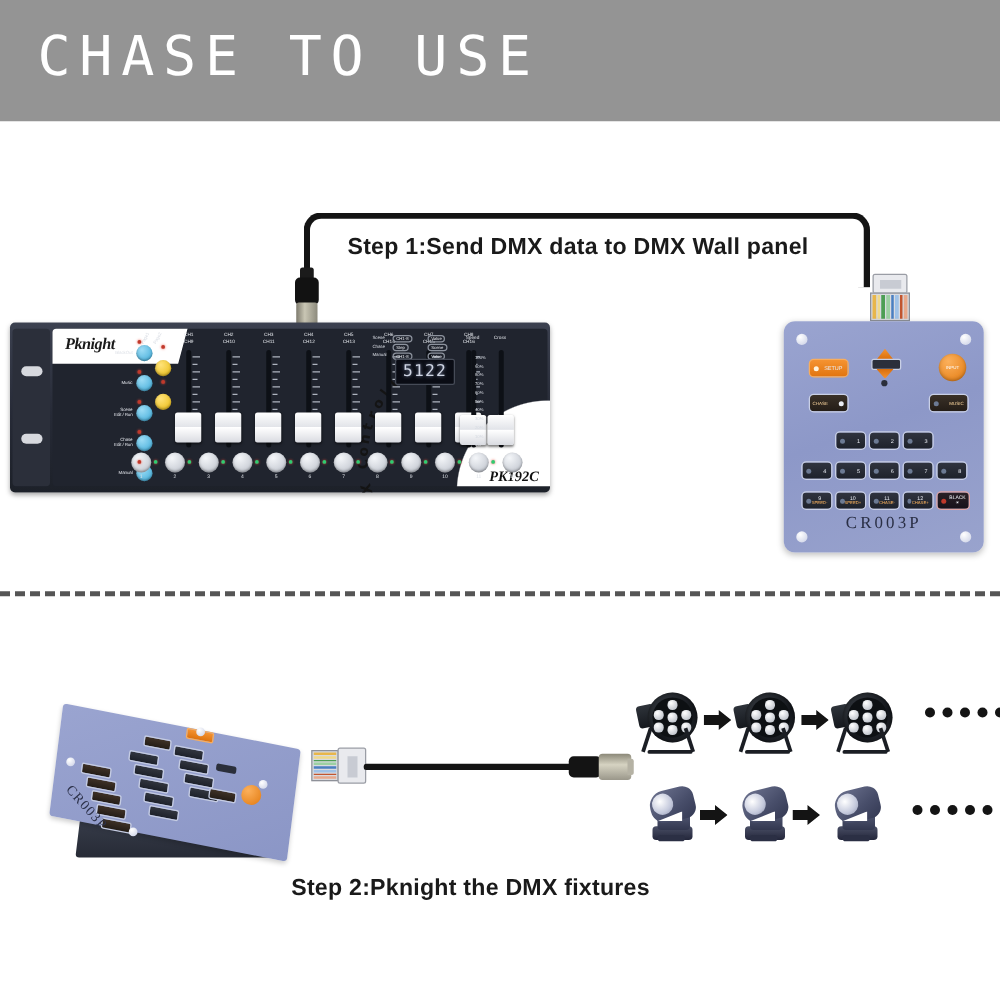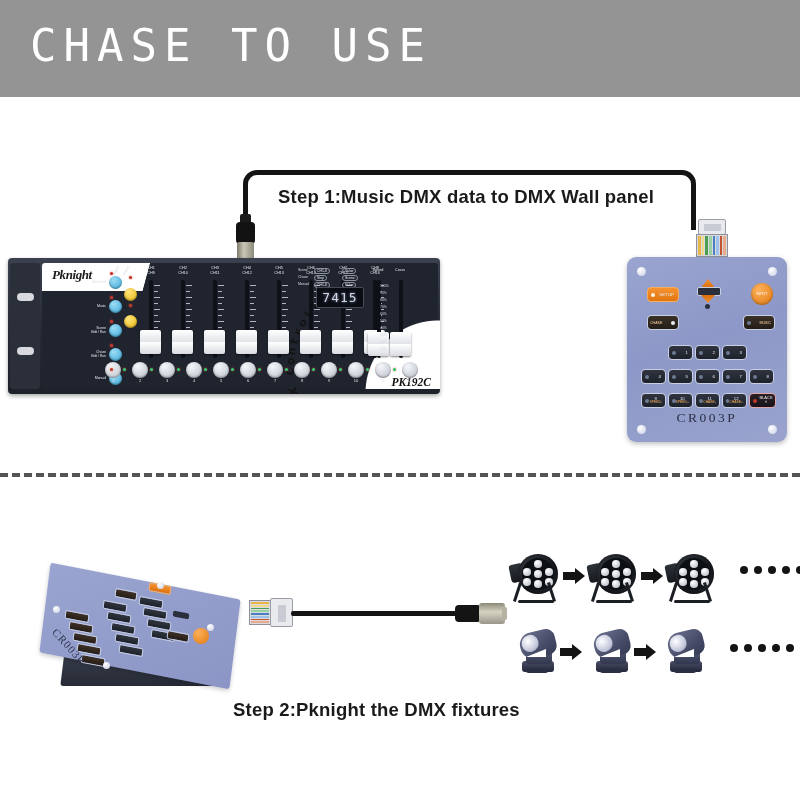--- a/index.html
+++ b/index.html
@@ -154,21 +154,21 @@
       <b style="background:#f0d98a"></b>
     <b style="background:#4c9e55"></b>
       <b style="background:#9bd0a2"></b>
     <b style="background:#4a7fc1"></b>
       <b style="background:#9fc2e8"></b>
     <b style="background:#c1552f"></b>
       <b style="background:#e8a98c"></b>
   </div>
 </div>
 
-<div class="step-text" id="step1-text">Step 1:Music DMX data to DMX Wall panel</div>
+<div class="step-text" id="step1-text">Step 1:Send DMX data to DMX Wall panel</div>
 
 <div class="controller">
   <div class="ear l">
     <div class="slot a"></div>
     <div class="slot b"></div>
   </div>
   <div class="ctrl-face"></div>
 
   <div class="logo-wedge"></div>
   <div class="logo-text">Pknight</div>
@@ -437,21 +437,21 @@
     </div>
 
 <div class="led" style="left: 102px; top: 14px;"></div>
     <div class="led" style="left: 102px; top: 38px;"></div>
     <div class="led" style="left: 102px; top: 62px;"></div>
     <div class="led" style="left: 102px; top: 86px;"></div>
     <div class="led" style="left: 102px; top: 110px;"></div>
   </div>
 
 <div class="display">
-  <span>7415</span>
+  <span>5122</span>
 </div>
 
 <div class="panel">
   <div class="screw" style="left:10px;top:10px;"></div>
   <div class="screw" style="right:10px;top:10px;"></div>
   <div class="screw" style="left:10px;bottom:8px;"></div>
   <div class="screw" style="right:10px;bottom:8px;"></div>
 
   <div class="pbtn orange" style="left:20px;top:30px;width:32px;">
     <div class="dot" style="background:#fff4dd"></div>

